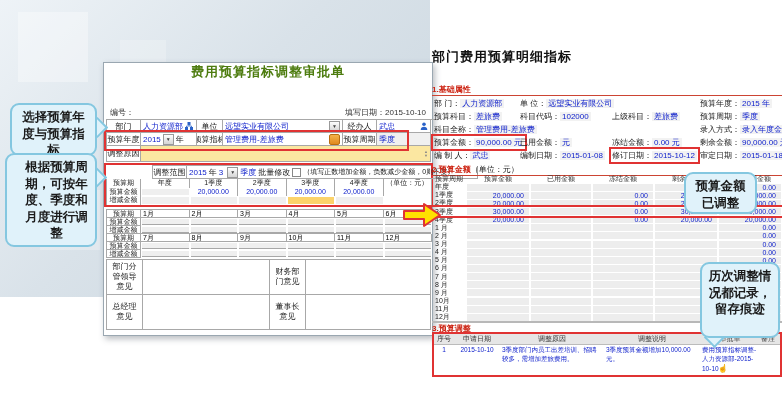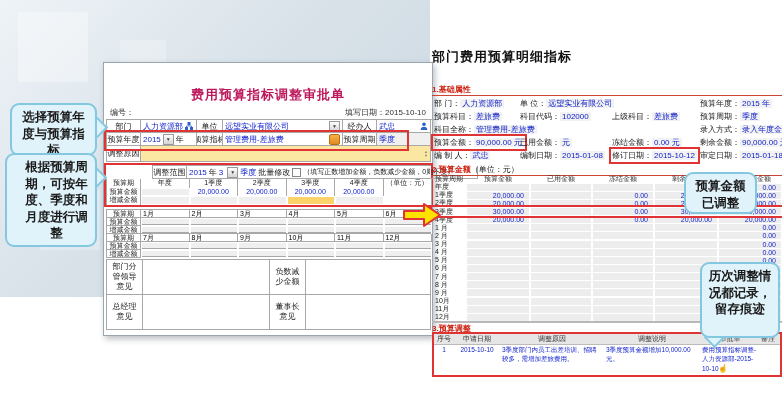--- a/index.html
+++ b/index.html
@@ -29,22 +29,22 @@
   .co3t{left:699px;top:186px;}
   .co4{left:700px;top:262px;width:80px;height:76px;}
   .co4t{left:707px;top:330px;}
 
   
   .bigarrow{position:absolute;left:402px;top:202px;z-index:6;}
 
   
   .card{position:absolute;left:103px;top:62px;width:328px;height:272px;background:#fff;
         border:1px solid #9aa7b1;box-shadow:2px 3px 6px rgba(60,70,80,.35);z-index:2;font-size:8px;}
-  .lf-title{position:absolute;left:0;top:23px;width:100%;text-align:center;
-            font-size:13px;font-weight:bold;color:#be185d;letter-spacing:1px;}
+  .lf-title{position:absolute;left:0;top:0;width:100%;text-align:center;
+            font-size:13px;font-weight:bold;color:#4d7c0f;letter-spacing:1px;}
   .lf-meta{position:absolute;left:6px;top:44px;width:316px;display:flex;
            justify-content:space-between;color:#333;font-size:8px;}
   .grid{position:absolute;display:grid;border-top:1px solid #a8a8a8;border-left:1px solid #a8a8a8;box-sizing:border-box;}
   .cell{border-right:1px solid #a8a8a8;border-bottom:1px solid #a8a8a8;display:flex;
         align-items:center;padding:0 2px;overflow:hidden;white-space:nowrap;box-sizing:border-box;}
   .lbl{justify-content:center;color:#222;}
   .val{color:#1122cc;}
   .tbl1{left:2px;top:56px;width:333px;grid-template-columns:34px 56px 26px 120px 34px 54px;grid-auto-rows:13px;}
   .reasonrow{left:2px;top:82px;width:325px;grid-template-columns:34px 290px;grid-auto-rows:16px;}
   .yellowfield{background:#fbe7a1;justify-content:flex-end;}
@@ -277,21 +277,21 @@
           <div class="cell gcell"></div>
           <div class="cell gcell"></div>
           <div class="cell gcell"></div>
           <div class="cell gcell"></div>
       </div>
     </div>
 
     <div class="grid opin">
       <div class="cell lbl">部门分管领导意见</div>
       <div class="cell"></div>
-      <div class="cell lbl">负数减少金额</div>
+      <div class="cell lbl">财务部门意见</div>
       <div class="cell"></div>
       <div class="cell lbl">总经理意见</div>
       <div class="cell"></div>
       <div class="cell lbl">董事长意见</div>
       <div class="cell"></div>
     </div>
   </div>
 
   <div class="rp">
     <div class="rp-title">部门费用预算明细指标</div>

